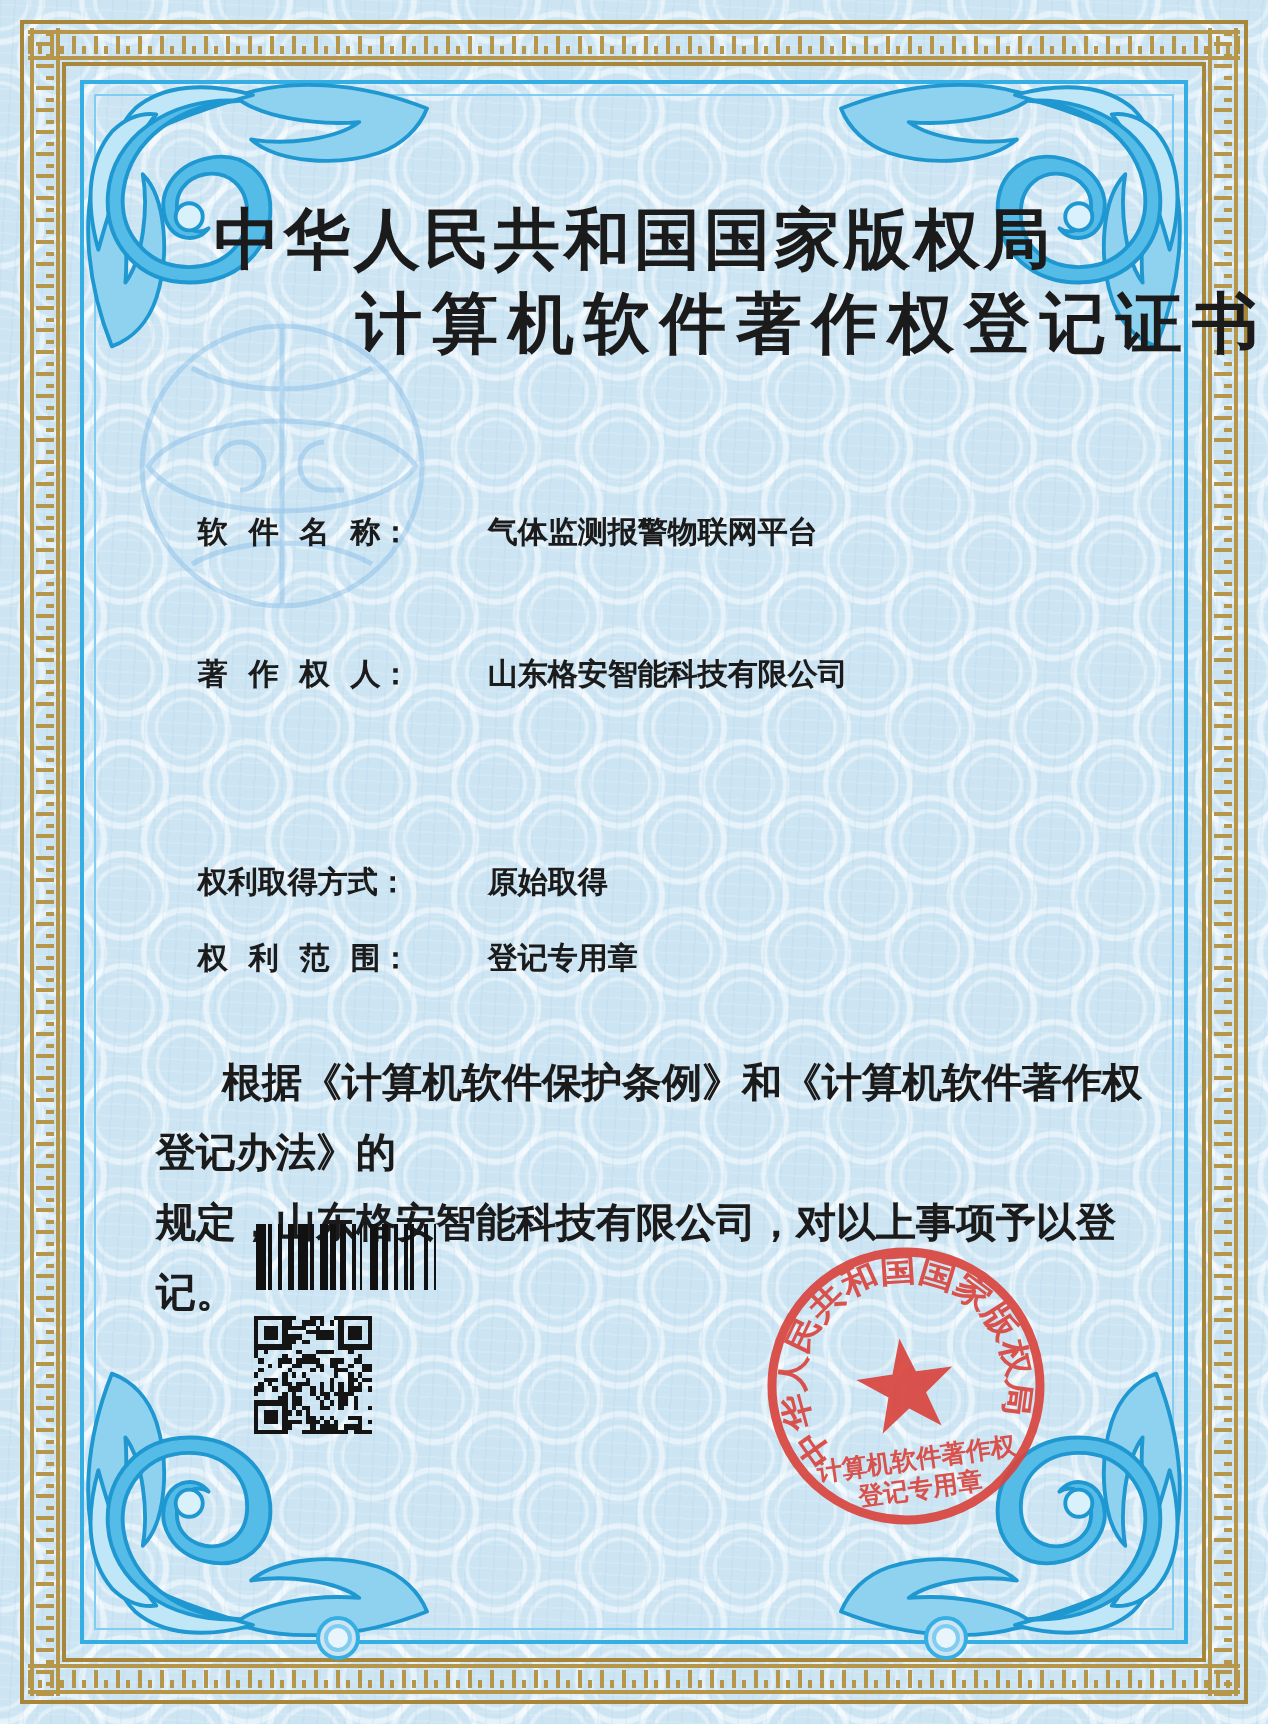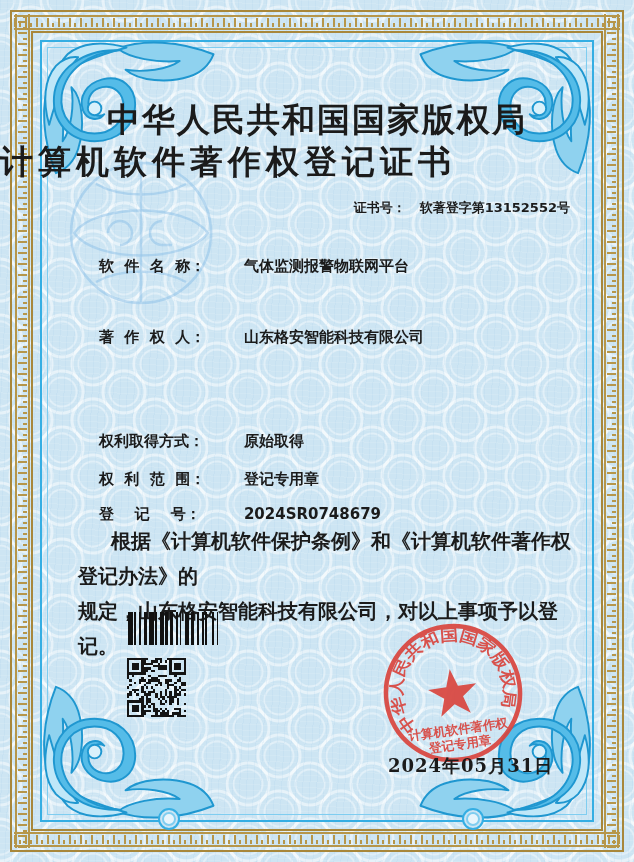--- a/index.html
+++ b/index.html
@@ -47,21 +47,21 @@
   .c-br{bottom:35px;right:34px;transform:scale(-1,-1);}
   .medallion{position:absolute;width:18px;height:18px;border-radius:50%;
     border:2px solid #35aee3;box-shadow:inset 0 0 0 2px #cde5f3, inset 0 0 0 4px #7fcdf0;
     background:#e8f5fc;pointer-events:none;}
   
   .emblem{position:absolute;left:66px;top:158px;opacity:.8;pointer-events:none;}
   
   .authority{position:absolute;top:98px;left:0;right:0;text-align:center;
     font-family:"DejaVu Serif","Liberation Serif",serif;
     font-size:33px;font-weight:900;letter-spacing:2px;white-space:nowrap;}
-  .cert-title{position:absolute;top:140px;left:0;right:0;text-align:left;
+  .cert-title{position:absolute;top:140px;left:0;right:0;text-align:right;
     font-family:Liberation Mono, monospace;
     font-size:33px;font-weight:900;letter-spacing:5px;white-space:nowrap;}
   .certno{position:absolute;top:199px;right:64px;font-size:13px;font-weight:700;white-space:pre;}
   .certno .num{margin-left:14px;}
   .row{position:absolute;left:78px;font-size:15px;font-weight:700;white-space:pre;}
   .row .lbl{display:inline-block;width:124px;vertical-align:top;}
   .row .val{display:inline-block;vertical-align:top;margin-left:21px;}
   .val .l2{display:block;margin-top:8px;}
   .r1{top:239px;} .r2{top:310px;} .r3{top:414px;} .r4{top:452px;} .r5{top:487px;}
   .statement{position:absolute;left:78px;right:56px;top:524px;
@@ -143,37 +143,33 @@
     <g stroke="rgba(130,185,230,0.55)" stroke-width="2.5" fill="none">
       <circle cx="75" cy="75" r="70"></circle>
       <path d="M8,75 C30,45 120,45 142,75 C120,105 30,105 8,75 Z"></path>
       <path d="M42,75 a12,12 0 1 1 12,12 M96,63 a12,12 0 1 0 0,24 h10"></path>
       <path d="M75,6 L75,144 M30,26 C55,40 95,40 120,26 M30,124 C55,110 95,110 120,124"></path>
     </g>
   </svg>
 
   <div class="authority">中华人民共和国国家版权局</div>
   <div class="cert-title">计算机软件著作权登记证书</div>
-  <div class="certno"><span>证书号：</span><span class="num">软著登字第13152552号</span></div>
 
   <div class="row r1">
     <span class="lbl">软  件  名  称：</span><span class="val"><span>气体监测报警物联网平台</span></span>
   </div>
   <div class="row r2">
     <span class="lbl">著  作  权  人：</span><span class="val">山东格安智能科技有限公司</span>
   </div>
   <div class="row r3">
     <span class="lbl">权利取得方式：</span><span class="val">原始取得</span>
   </div>
   <div class="row r4">
     <span class="lbl">权  利  范  围：</span><span class="val">登记专用章</span>
   </div>
-  <div class="row r5">
-    <span class="lbl">登    记    号：</span><span class="val">2024SR0748679</span>
-  </div>
 
   <div class="statement">
     <div class="ln1">根据《计算机软件保护条例》和《计算机软件著作权登记办法》的</div>
     <div class="ln2">规定，山东格安智能科技有限公司，对以上事项予以登记。</div>
   </div>
 
   <div class="barcode">
       <span class="b" style="flex-grow: 3;"></span>
       <span style="flex-grow: 1;"></span>
       <span class="b" style="flex-grow: 1;"></span>
@@ -843,14 +839,13 @@
     <circle cx="72" cy="72" r="67" fill="none" stroke="#d9453e" stroke-width="4.5"></circle>
     <path id="sealArc" d="M 31.5,101.5 A 51 51 0 1 1 112.5,101.5" fill="none"></path>
     <text fill="#d9453e" font-size="16" font-weight="700" font-family="DejaVu Sans, sans-serif">
       <textPath href="#sealArc" startOffset="0" textLength="216" lengthAdjust="spacingAndGlyphs">中华人民共和国国家版权局</textPath>
     </text>
     <polygon fill="#d9453e" points="72,48 77.9,65.4 96.2,65.6 81.5,76.5 86.9,94 72,83.4 57.1,94 62.5,76.5 47.8,65.6 66.1,65.4"></polygon>
     <text x="72" y="113" text-anchor="middle" fill="#d9453e" font-size="12.5" font-weight="700">计算机软件著作权</text>
     <text x="72" y="128" text-anchor="middle" fill="#d9453e" font-size="12.5" font-weight="700">登记专用章</text>
   </svg>
 
-  <div class="date">2024年05月31日</div>
 </div>
 
 </body></html>

